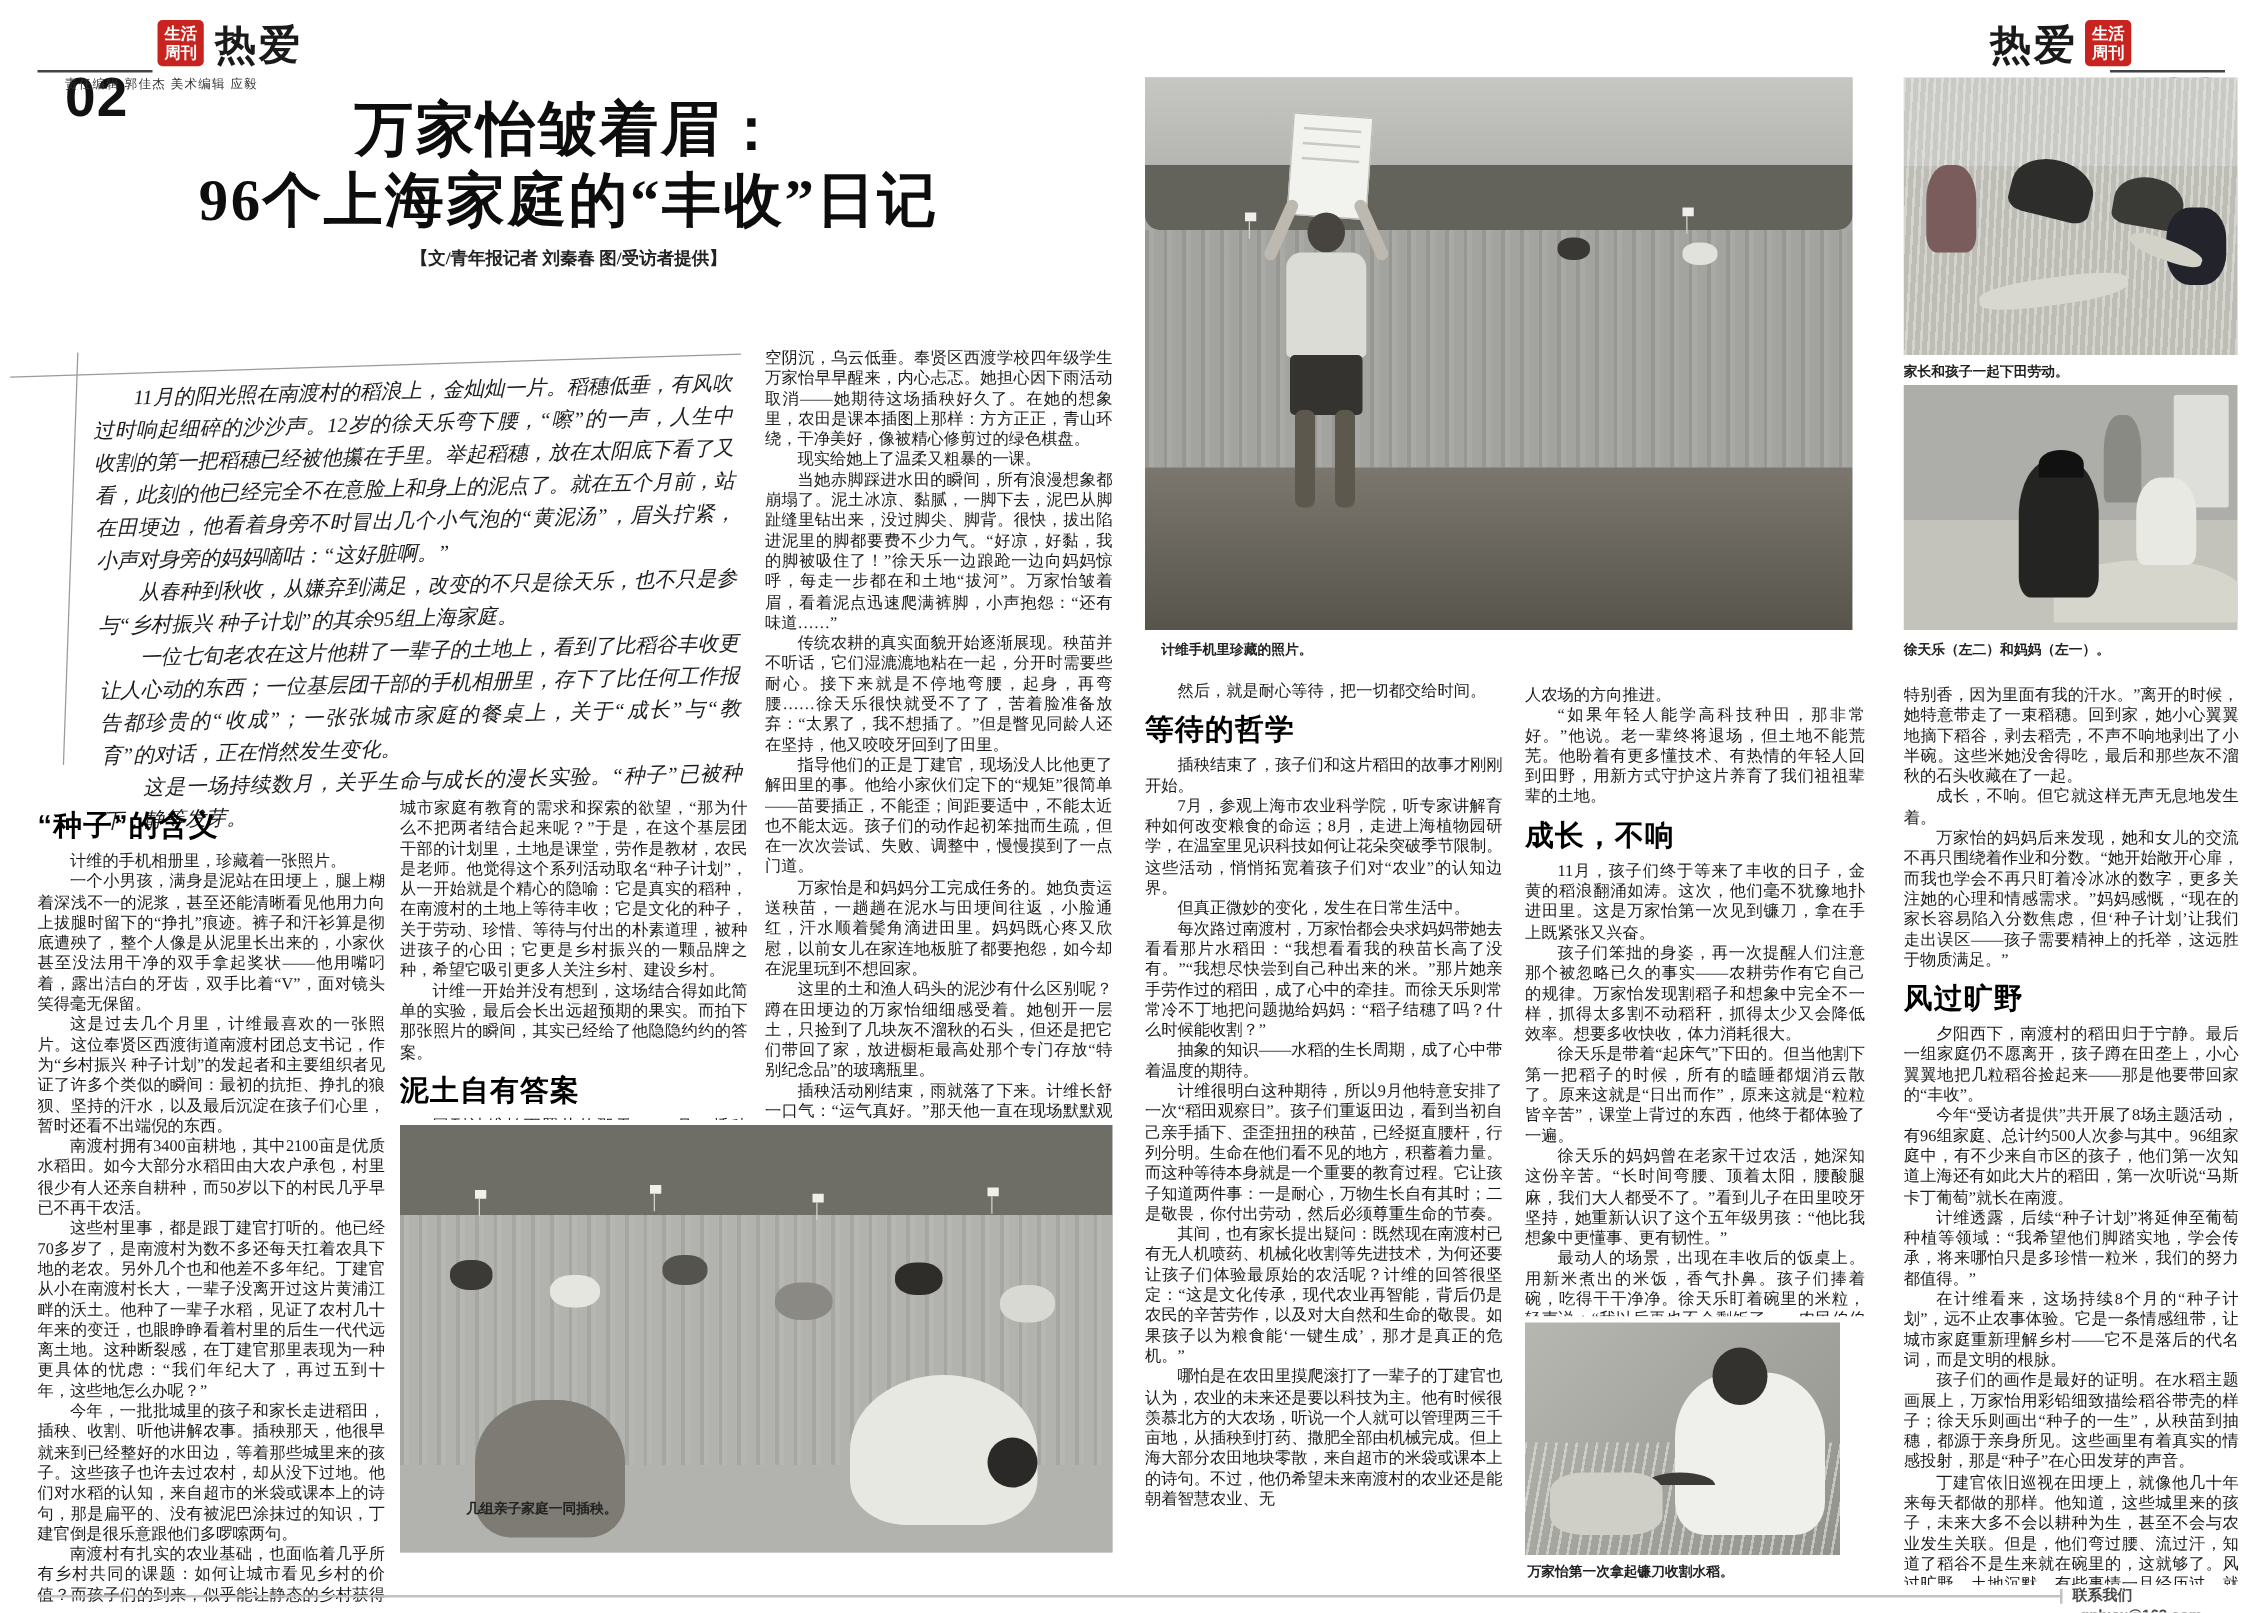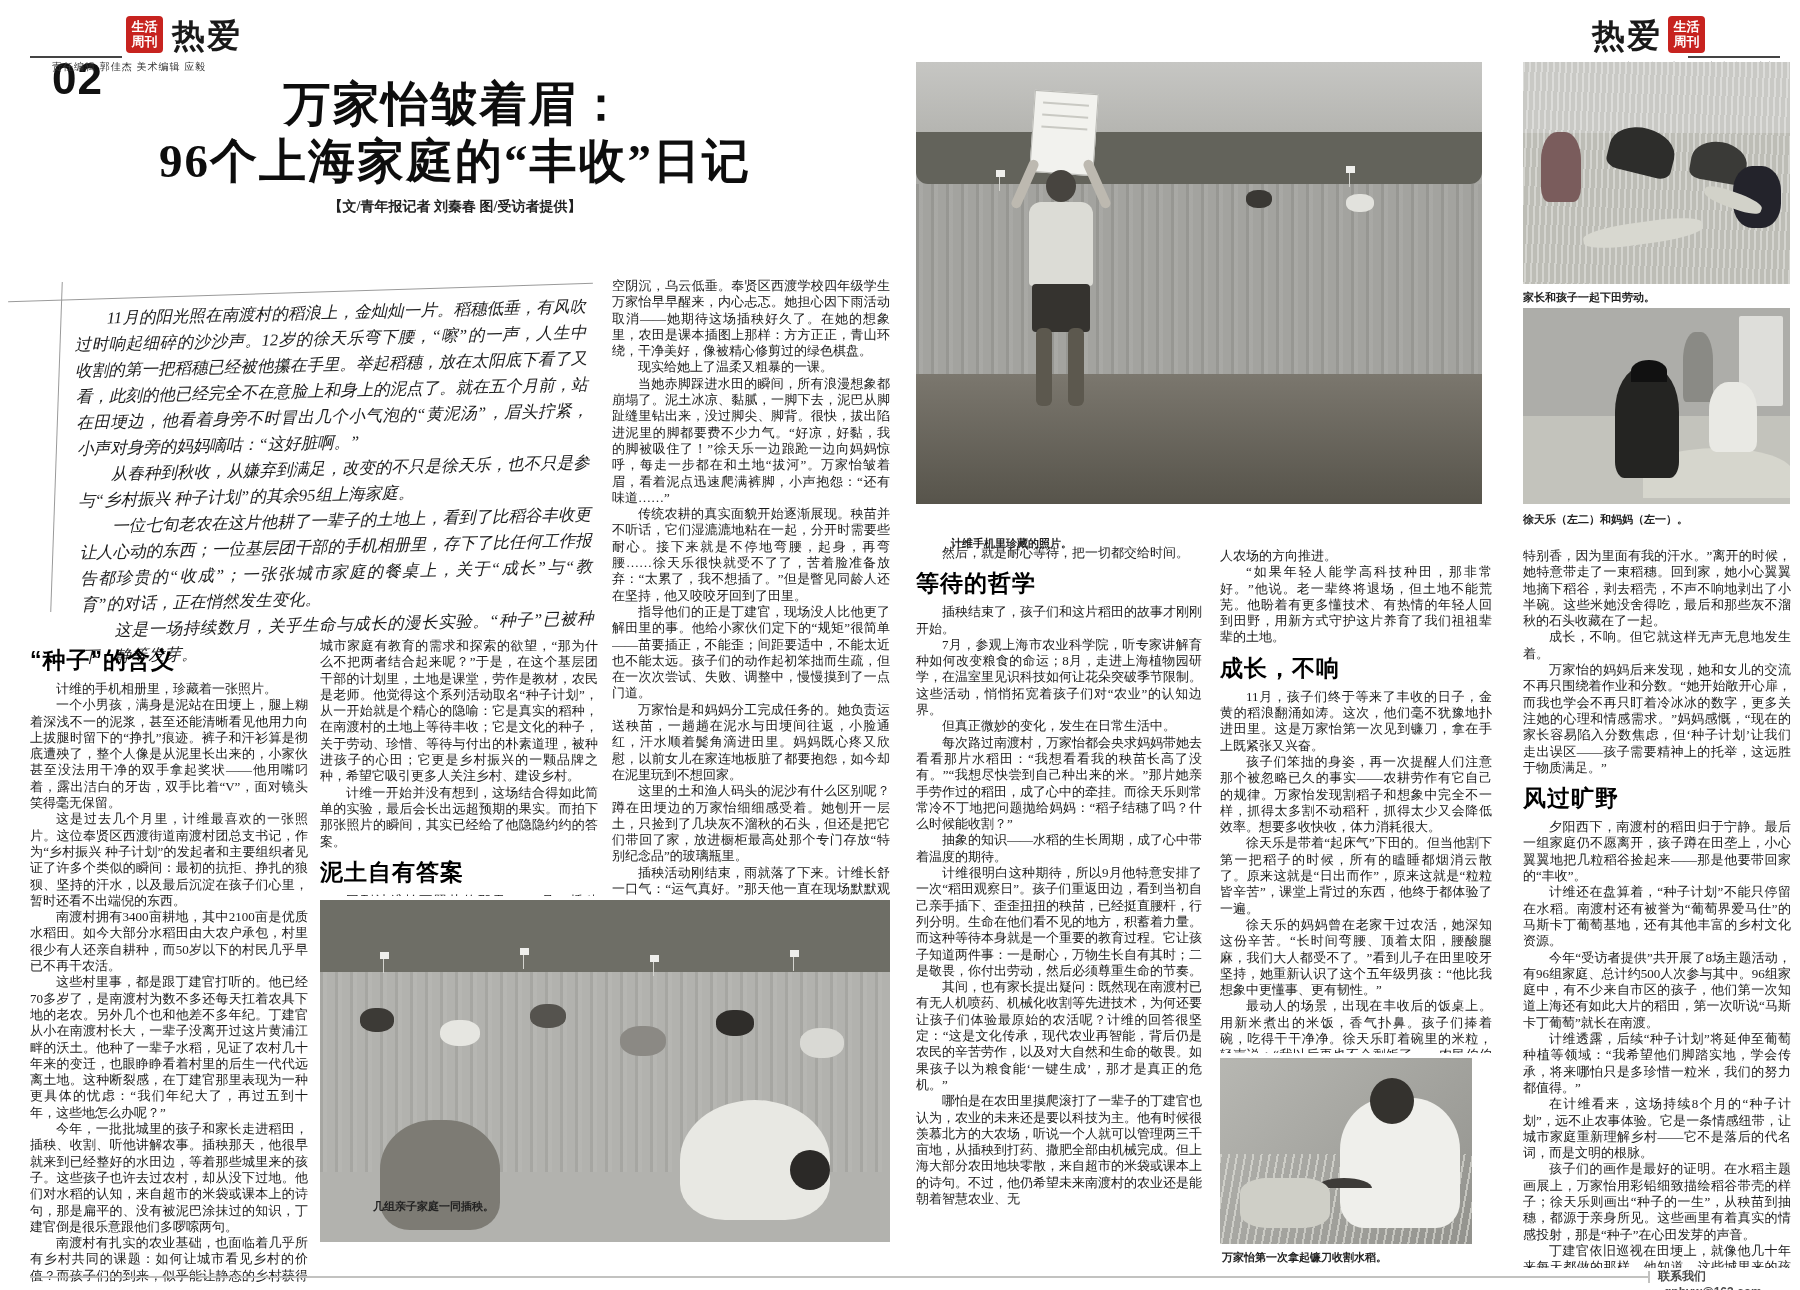--- a/index.html
+++ b/index.html
@@ -153,21 +153,21 @@
       <i></i>
     </div>
   <div class="boy-arm" style="left:104px;top:96px;transform:rotate(24deg);"></div>
   <div class="boy-arm" style="left:176px;top:96px;transform:rotate(-24deg);"></div>
   <div class="boy-head" style="left:130px;top:108px;"></div>
   <div class="boy-body" style="left:113px;top:140px;"></div>
   <div class="boy-shorts" style="left:116px;top:222px;"></div>
   <div class="boy-leg" style="left:120px;top:266px;"></div>
   <div class="boy-leg" style="left:152px;top:266px;"></div>
 </div>
-<div class="abs caption" style="left:951px;top:512px;margin-top:24px;">计维手机里珍藏的照片。</div>
+<div class="abs caption" style="left:929px;top:512px;">计维手机里珍藏的照片。</div>
 
 <div class="abs col" style="left:916px;top:545px;width:286px;height:737px;">
   <p>然后，就是耐心等待，把一切都交给时间。</p>
   <div class="sechead">等待的哲学</div>
   <p>插秧结束了，孩子们和这片稻田的故事才刚刚开始。</p>
   <p>7月，参观上海市农业科学院，听专家讲解育种如何改变粮食的命运；8月，走进上海植物园研学，在温室里见识科技如何让花朵突破季节限制。这些活动，悄悄拓宽着孩子们对“农业”的认知边界。</p>
   <p>但真正微妙的变化，发生在日常生活中。</p>
   <p>每次路过南渡村，万家怡都会央求妈妈带她去看看那片水稻田：“我想看看我的秧苗长高了没有。”“我想尽快尝到自己种出来的米。”那片她亲手劳作过的稻田，成了心中的牵挂。而徐天乐则常常冷不丁地把问题抛给妈妈：“稻子结穗了吗？什么时候能收割？”</p>
   <p>抽象的知识——水稻的生长周期，成了心中带着温度的期待。</p>
   <p>计维很明白这种期待，所以9月他特意安排了一次“稻田观察日”。孩子们重返田边，看到当初自己亲手插下、歪歪扭扭的秧苗，已经挺直腰杆，行列分明。生命在他们看不见的地方，积蓄着力量。而这种等待本身就是一个重要的教育过程。它让孩子知道两件事：一是耐心，万物生长自有其时；二是敬畏，你付出劳动，然后必须尊重生命的节奏。</p>
@@ -194,21 +194,20 @@
   <div class="fig" style="left:20px;top:120px;width:90px;height:50px;background:#cfcfc7;border-radius:30%;"></div>
 </div>
 <div class="abs caption" style="left:1222px;top:1250px;">万家怡第一次拿起镰刀收割水稻。</div>
 
 <div class="abs col" style="left:1523px;top:548px;width:268px;height:720px;">
   <p class="cont">特别香，因为里面有我的汗水。”离开的时候，她特意带走了一束稻穗。回到家，她小心翼翼地摘下稻谷，剥去稻壳，不声不响地剥出了小半碗。这些米她没舍得吃，最后和那些灰不溜秋的石头收藏在了一起。</p>
   <p>成长，不响。但它就这样无声无息地发生着。</p>
   <p>万家怡的妈妈后来发现，她和女儿的交流不再只围绕着作业和分数。“她开始敞开心扉，而我也学会不再只盯着冷冰冰的数字，更多关注她的心理和情感需求。”妈妈感慨，“现在的家长容易陷入分数焦虑，但‘种子计划’让我们走出误区——孩子需要精神上的托举，这远胜于物质满足。”</p>
   <div class="sechead">风过旷野</div>
   <p>夕阳西下，南渡村的稻田归于宁静。最后一组家庭仍不愿离开，孩子蹲在田垄上，小心翼翼地把几粒稻谷捡起来——那是他要带回家的“丰收”。</p>
-  <p>计维还在盘算着，“种子计划”不能只停留在水稻。南渡村还有被誉为“葡萄界爱马仕”的马斯卡丁葡萄基地，还有其他丰富的乡村文化资源。</p>
   <p>今年“受访者提供”共开展了8场主题活动，有96组家庭、总计约500人次参与其中。96组家庭中，有不少来自市区的孩子，他们第一次知道上海还有如此大片的稻田，第一次听说“马斯卡丁葡萄”就长在南渡。</p>
   <p>计维透露，后续“种子计划”将延伸至葡萄种植等领域：“我希望他们脚踏实地，学会传承，将来哪怕只是多珍惜一粒米，我们的努力都值得。”</p>
   <p>在计维看来，这场持续8个月的“种子计划”，远不止农事体验。它是一条情感纽带，让城市家庭重新理解乡村——它不是落后的代名词，而是文明的根脉。</p>
   <p>孩子们的画作是最好的证明。在水稻主题画展上，万家怡用彩铅细致描绘稻谷带壳的样子；徐天乐则画出“种子的一生”，从秧苗到抽穗，都源于亲身所见。这些画里有着真实的情感投射，那是“种子”在心田发芽的声音。</p>
   <p>丁建官依旧巡视在田埂上，就像他几十年来每天都做的那样。他知道，这些城里来的孩子，未来大多不会以耕种为生，甚至不会与农业发生关联。但是，他们弯过腰、流过汗，知道了稻谷不是生来就在碗里的，这就够了。风过旷野，土地沉默。有些事情一旦经历过，就不再一样。</p>
 </div>
 
 <div class="abs photo" style="left:1523px;top:62px;width:267px;height:222px;background:linear-gradient(#c9c9c5 0 32%,#bdbdb6 32% 100%);">
   <div class="band" style="top:0;height:222px;background:repeating-linear-gradient(93deg,rgba(255,255,255,.35) 0 2px,transparent 2px 6px);"></div>
   <div class="fig" style="left:18px;top:70px;width:40px;height:70px;background:#7a5c5c;border-radius:40% 40% 20% 20%;"></div>

